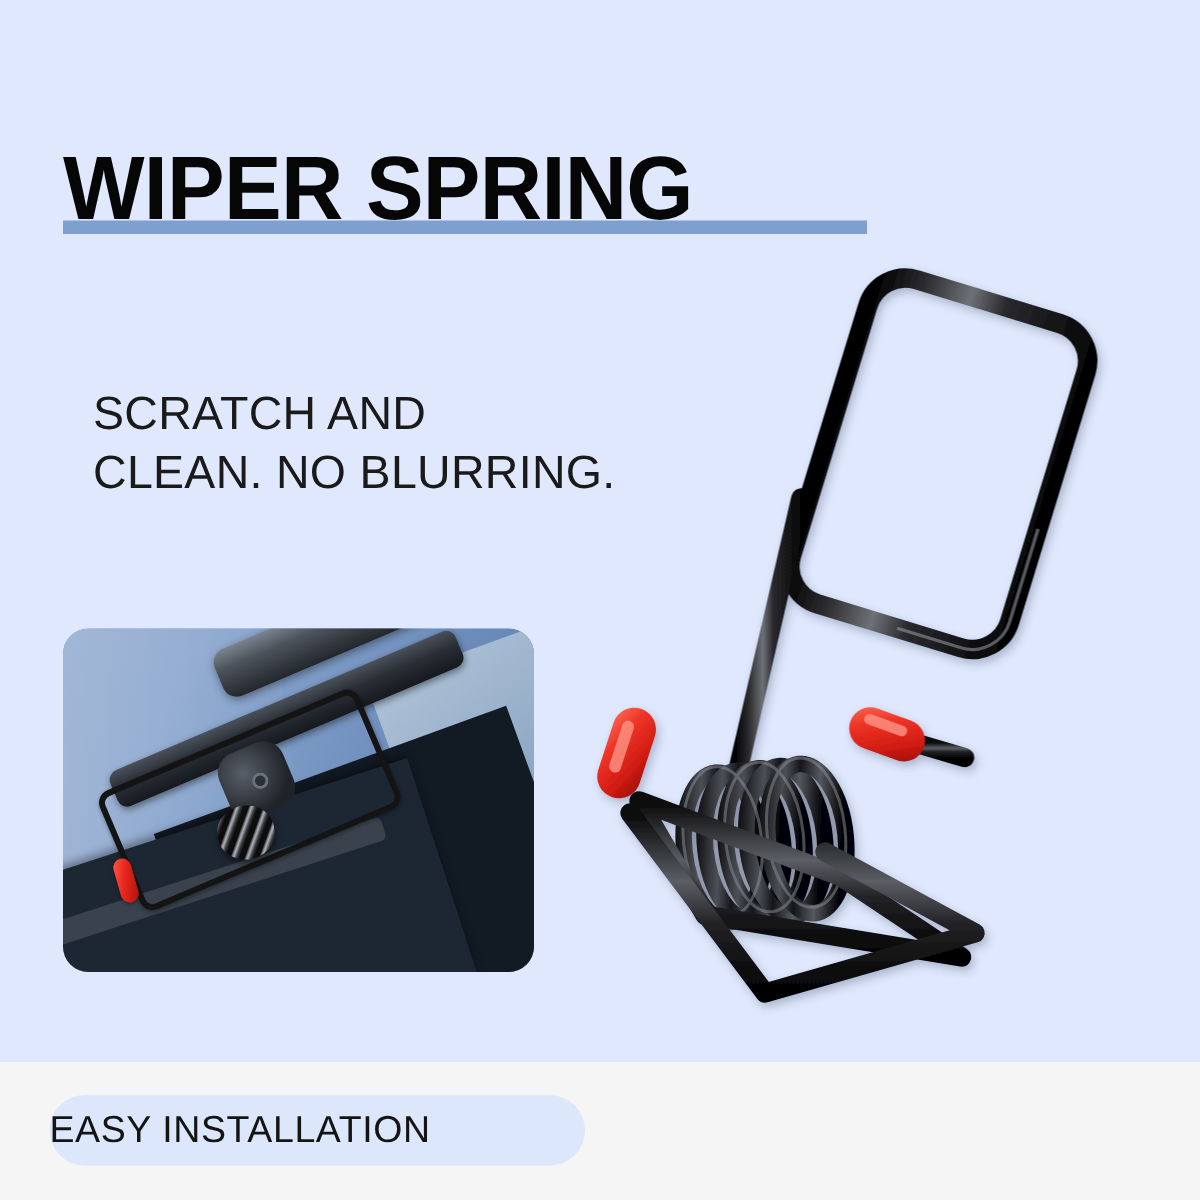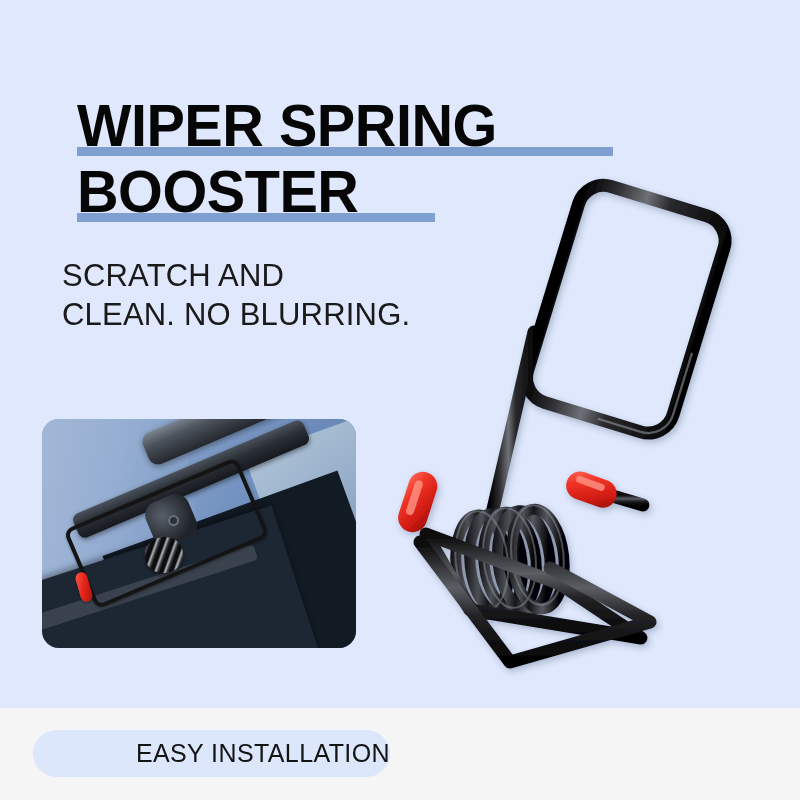--- a/index.html
+++ b/index.html
@@ -33,21 +33,20 @@
   
   .headline-block {
     position: absolute;
     left: 42px;
     top: 96px;
     width: 600px;
   }
   .headline-row {
     position: relative;
     height: 66px;
-    margin-left: 35px;
   }
   .hl-bar {
     position: absolute;
     left: 0;
     bottom: 6px;
     height: 9px;
     background: #7f9fd0;
     z-index: 1;
   }
   .hl-bar.l1 { width: 536px; }
@@ -262,44 +261,40 @@
   .pill {
     position: absolute;
     left: 33px;
     top: 22px;
     width: 357px;
     height: 47px;
     border-radius: 24px;
     background: #dce7fb;
     display: flex;
     align-items: center;
-    justify-content: flex-end;
+    justify-content: flex-start;
   }
   .pill-label {
     font-size: 25px;
     font-weight: 400;
     color: #141414;
     letter-spacing: 0.4px;
   }
 </style>
 </head>
 <body>
 
 <div id="ad">
 
   <div class="panel">
 
     <div class="headline-block">
       <div class="headline-row">
         <div class="hl-bar l1"></div>
         <div class="hl-text">WIPER SPRING</div>
-      </div>
-      <div class="headline-row">
-        <div class="hl-bar l2"></div>
-        <div class="hl-text">BOOSTER</div>
       </div>
     </div>
 
     <div class="subtitle">SCRATCH AND
 CLEAN. NO BLURRING.</div>
 
     <div class="inset">
       <div class="glass"></div>
       <div class="glass-sheen"></div>
       <div class="pillar2"></div>

